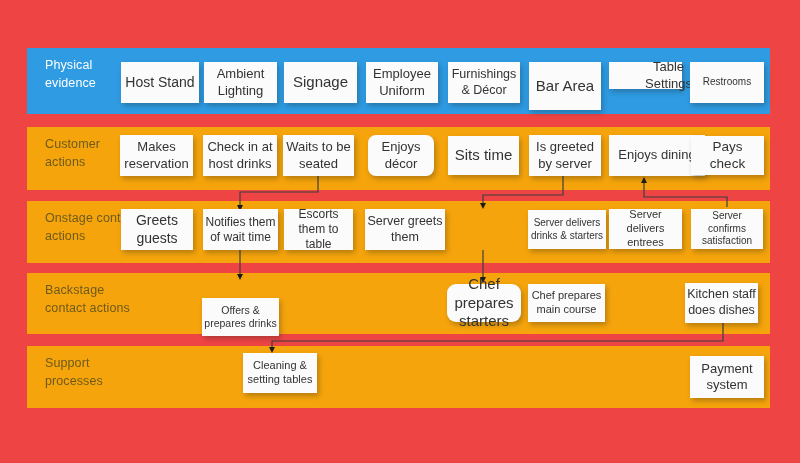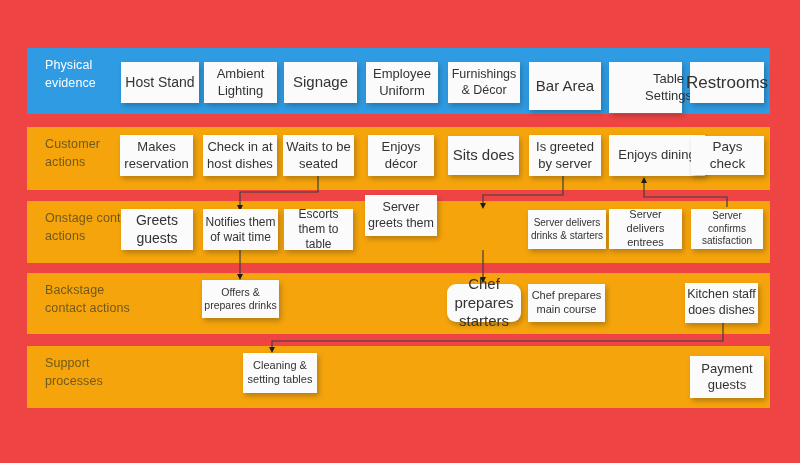--- a/index.html
+++ b/index.html
@@ -70,41 +70,41 @@
     <polyline points="727,207 727,197 644,197 644,182" marker-end="url(#arr)"></polyline>
     <polyline points="723,323 723,341 272,341 272,348" marker-end="url(#arr)"></polyline>
   </svg>
 
   <div class="card" style="left:121px;top:62px;width:78px;height:41px;font-size:14px;">Host Stand</div>
   <div class="card" style="left:204px;top:62px;width:73px;height:41px;font-size:13px;">Ambient Lighting</div>
   <div class="card" style="left:284px;top:62px;width:73px;height:41px;font-size:15px;">Signage</div>
   <div class="card" style="left:366px;top:62px;width:72px;height:41px;font-size:13px;">Employee Uniform</div>
   <div class="card" style="left:448px;top:62px;width:72px;height:41px;font-size:12.5px;">Furnishings &amp; Décor</div>
   <div class="card" style="left:529px;top:62px;width:72px;height:48px;font-size:15px;">Bar Area</div>
-  <div class="card" style="left:609px;top:62px;width:73px;height:51px;font-size:13px;padding-left:48px;">Table Settings</div>
-  <div class="card" style="left:690px;top:62px;width:74px;height:41px;font-size:17px;">Restrooms</div>
+  <div class="card" style="left:609px;top:62px;width:73px;height:27px;font-size:13px;padding-left:48px;">Table Settings</div>
+  <div class="card" style="left:690px;top:62px;width:74px;height:41px;font-size:10px;">Restrooms</div>
 
   <div class="card" style="left:120px;top:135px;width:73px;height:41px;font-size:13px;">Makes reservation</div>
-  <div class="card" style="left:203px;top:135px;width:74px;height:41px;font-size:13px;">Check in at host dishes</div>
+  <div class="card" style="left:203px;top:135px;width:74px;height:41px;font-size:13px;">Check in at host drinks</div>
   <div class="card" style="left:283px;top:135px;width:71px;height:41px;font-size:13px;">Waits to be seated</div>
-  <div class="card" style="left:368px;top:135px;width:66px;height:41px;font-size:13px;">Enjoys décor</div>
-  <div class="card" style="left:448px;top:136px;width:71px;height:39px;font-size:15px;">Sits does</div>
+  <div class="card" style="left:368px;top:135px;width:66px;height:41px;font-size:13px;border-radius:8px;">Enjoys décor</div>
+  <div class="card" style="left:448px;top:136px;width:71px;height:39px;font-size:15px;">Sits time</div>
   <div class="card" style="left:529px;top:135px;width:72px;height:41px;font-size:13px;">Is greeted by server</div>
   <div class="card" style="left:609px;top:135px;width:96px;height:41px;font-size:13px;">Enjoys dining</div>
   <div class="card" style="left:691px;top:136px;width:73px;height:39px;font-size:13.5px;">Pays check</div>
 
   <div class="card" style="left:121px;top:209px;width:72px;height:41px;font-size:14px;">Greets guests</div>
   <div class="card" style="left:203px;top:209px;width:75px;height:41px;font-size:12px;">Notifies them of wait time</div>
   <div class="card" style="left:284px;top:209px;width:69px;height:41px;font-size:12px;">Escorts them to table</div>
-  <div class="card" style="left:365px;top:195px;width:72px;height:41px;font-size:12.5px;">Server greets them</div>
+  <div class="card" style="left:365px;top:209px;width:80px;height:41px;font-size:12.5px;">Server greets them</div>
   <div class="card" style="left:528px;top:210px;width:78px;height:39px;font-size:10px;">Server delivers drinks &amp; starters</div>
   <div class="card" style="left:609px;top:209px;width:73px;height:40px;font-size:11px;">Server delivers entrees</div>
   <div class="card" style="left:691px;top:209px;width:72px;height:40px;font-size:10px;">Server confirms satisfaction</div>
 
-  <div class="card" style="left:202px;top:280px;width:77px;height:38px;font-size:10.5px;">Offers &amp; prepares drinks</div>
+  <div class="card" style="left:202px;top:298px;width:77px;height:38px;font-size:10.5px;">Offers &amp; prepares drinks</div>
   <div class="card" style="left:447px;top:284px;width:74px;height:38px;font-size:15px;border-radius:9px;">Chef prepares starters</div>
   <div class="card" style="left:528px;top:284px;width:77px;height:38px;font-size:11px;">Chef prepares main course</div>
   <div class="card" style="left:685px;top:283px;width:73px;height:40px;font-size:12.5px;">Kitchen staff does dishes</div>
 
   <div class="card" style="left:243px;top:353px;width:74px;height:40px;font-size:11px;">Cleaning &amp; setting tables</div>
-  <div class="card" style="left:690px;top:356px;width:74px;height:42px;font-size:13px;">Payment guests</div>
+  <div class="card" style="left:690px;top:356px;width:74px;height:42px;font-size:13px;">Payment system</div>
 
 </div>
 
 </body></html>

